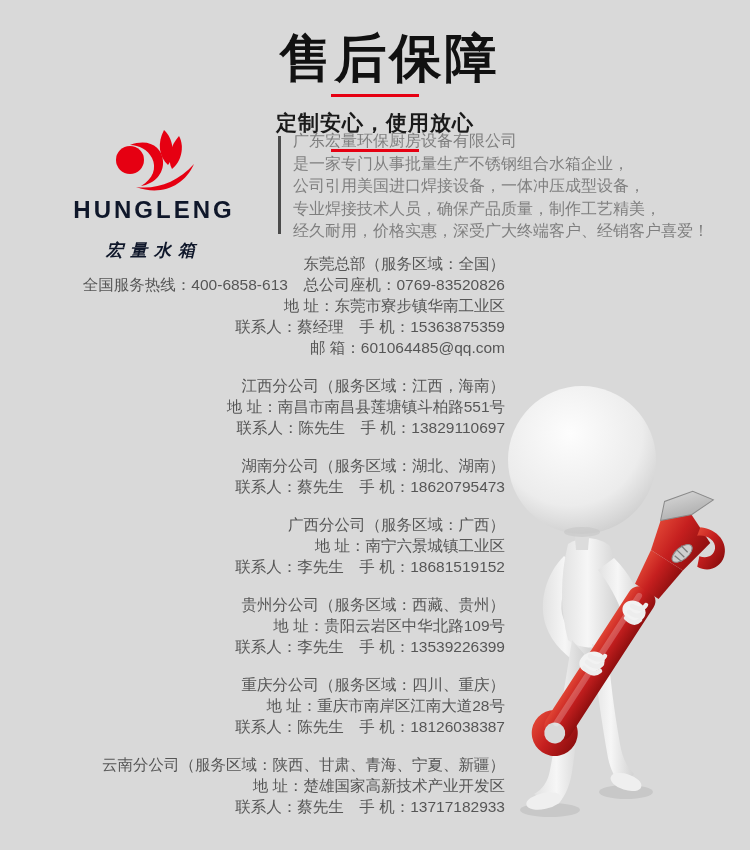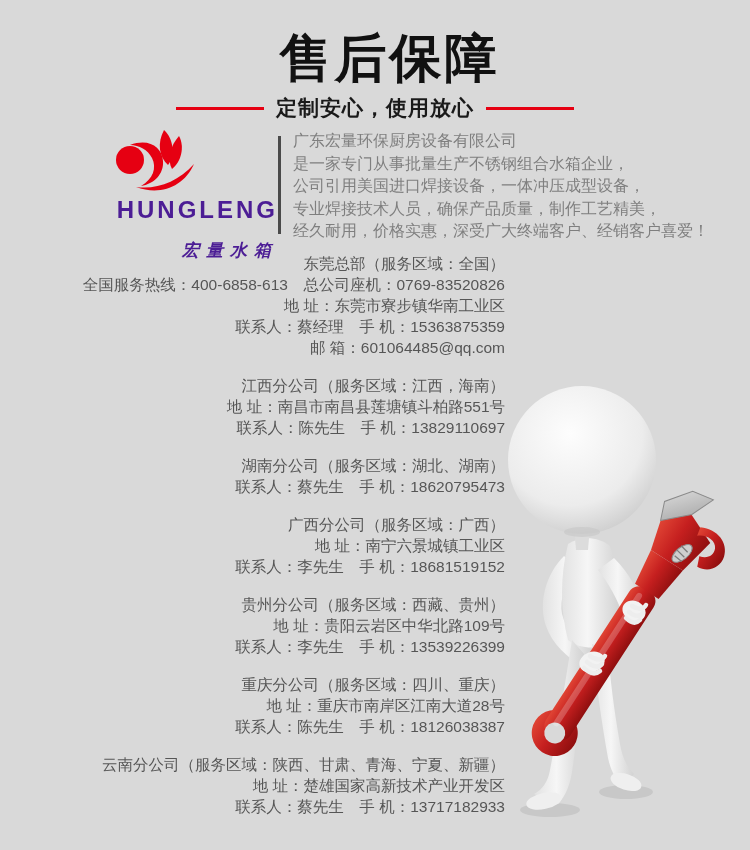--- a/index.html
+++ b/index.html
@@ -9,30 +9,30 @@
     background:#d9d9d9;
     font-family:"Liberation Sans", sans-serif;
   }
   .title {
     position:absolute; top:24px; left:0; right:0;
     text-align:center; font-size:52px; font-weight:900;
     color:#111111; letter-spacing:3px;margin-left:29px;
   }
   .subtitle-row {
     position:absolute; top:94px; left:0; right:0;
-    display:flex; justify-content:center; align-items:center; gap:12px;
+    display:flex; justify-content:center; align-items:center; gap:12px;flex-direction:column;
   }
   .red-line { width:88px; height:3px; background:#e60012; }
   .subtitle { font-size:21px; font-weight:600; color:#1a1a1a; letter-spacing:1px; }
 
   .brand-row {
     position:absolute; top:128px; left:30px; right:0; height:122px;
     display:flex; align-items:flex-start;
   }
-  .brand { width:248px; text-align:right; color:#4c1d95; }
+  .brand { width:248px; text-align:center; color:#0f172a; }
   .brand svg { display:block; margin:0 auto; }
   .brand-en { font-size:24px; font-weight:900; letter-spacing:3px; margin-top:2px; }
   .brand-cn { font-size:17px; font-weight:900; letter-spacing:7px; margin-top:15px;font-style:italic; }
   .divider { width:3px; height:98px; background:#4a4a4a; margin-top:8px; }
   .intro {
     margin-left:12px; padding-top:2px;
     font-size:16px; line-height:22.5px; color:#7f7f7f;
   }
 
   .branches {

